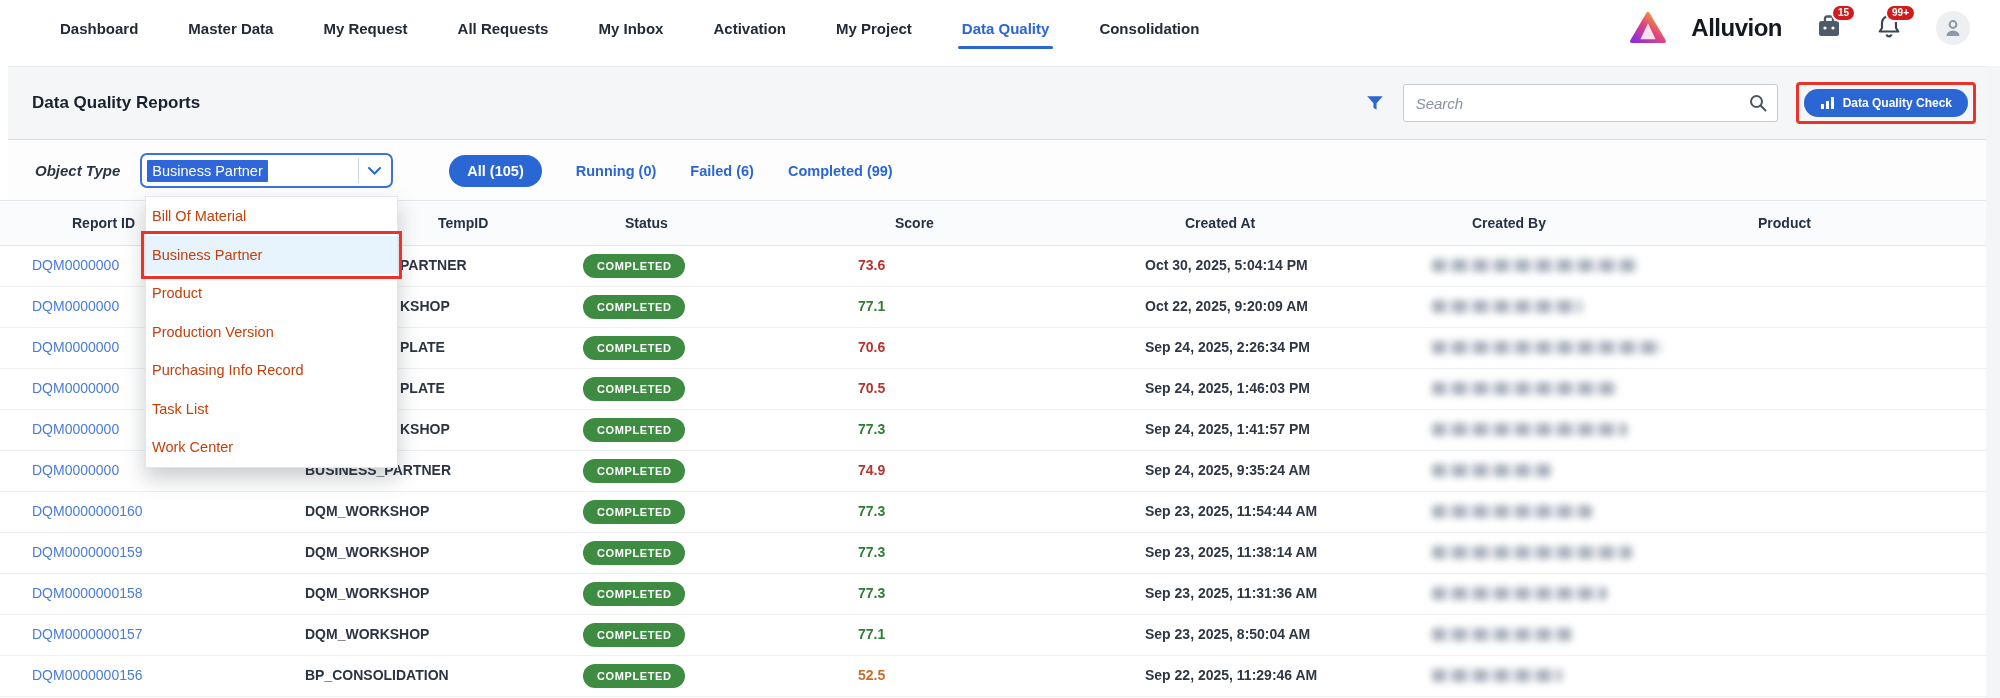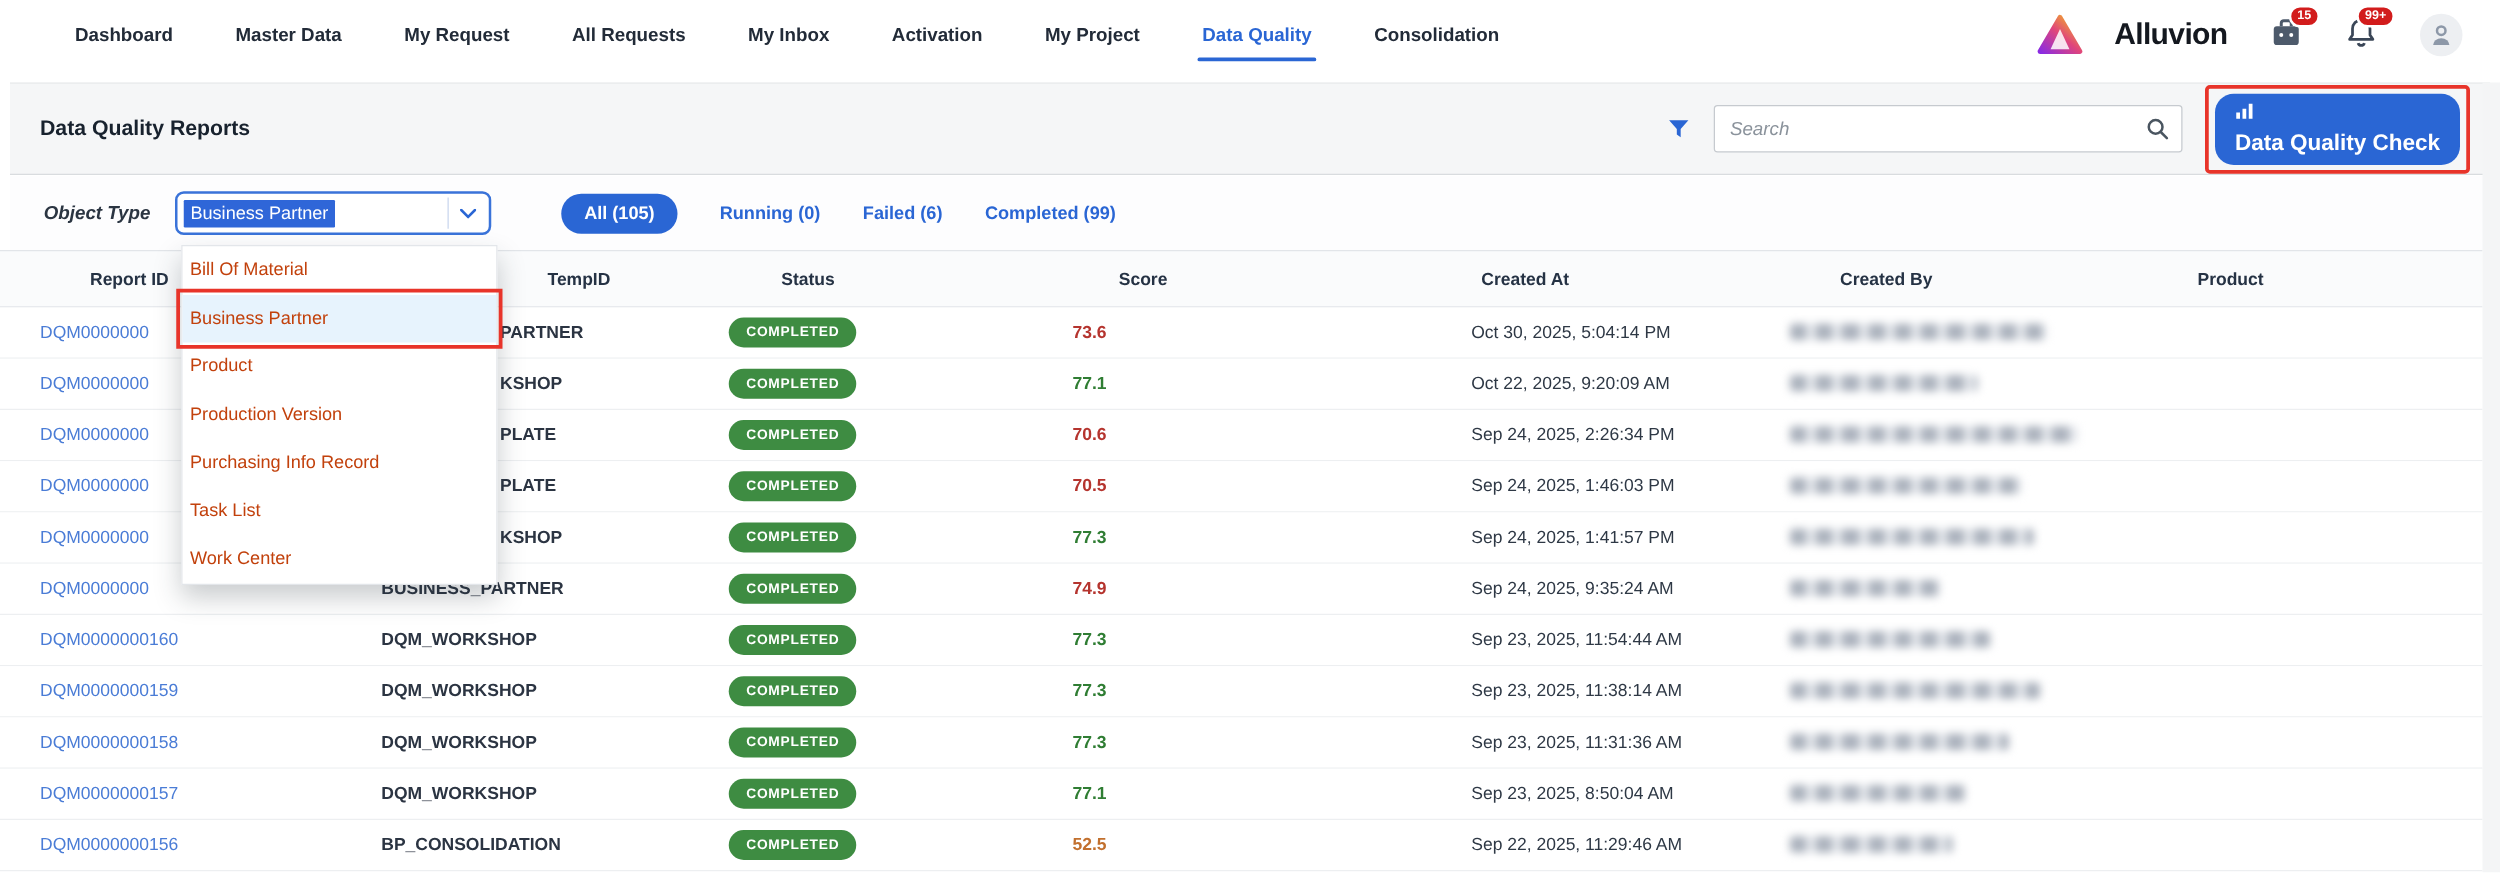--- a/index.html
+++ b/index.html
@@ -30,23 +30,23 @@
     display:flex; align-items:center; justify-content:space-between; padding:0 16px 0 24px; }
   .page-title { font-size:17px; font-weight:800; color:#18222e; }
   .band-right { display:flex; align-items:center; gap:18px; }
   .search { position:relative; width:375px; height:38px; }
   .search input { width:100%; height:100%; border:1px solid #c6cacf; border-radius:3px;
     background:#fff; padding:0 40px 0 12px; font-size:15px; font-style:italic; color:#333;
     font-family:"Liberation Sans", sans-serif; outline:none; }
   .search input::placeholder { color:#8a929b; font-style:italic; }
   .search .mag { position:absolute; right:10px; top:9px; }
   .red-box { border:3px solid var(--annot,#e8342a); border-radius:4px; padding:4px 5px; background:transparent; }
-  .dqc-btn { display:flex; align-items:flex-start; gap:8px; background:var(--accent,#2a66d4);
-    border:none; color:#fff; font-size:18px; font-weight:700; padding:7px 16px; border-radius:15px;
-    cursor:pointer; font-family:"Liberation Sans", sans-serif;flex-direction:column; }
+  .dqc-btn { display:flex; align-items:center; gap:8px; background:var(--accent,#2a66d4);
+    border:none; color:#fff; font-size:12px; font-weight:700; padding:7px 16px; border-radius:15px;
+    cursor:pointer; font-family:"Liberation Sans", sans-serif; }
 
   
   .filter-row { position:absolute; top:141px; left:8px; width:1984px; height:59px; background:#fdfdfe;
     display:flex; align-items:center; padding-left:27px; }
   .ot-label { font-size:15px; font-style:italic; font-weight:600; color:#2b3542; margin-right:20px; }
   .select { position:relative; width:253px; height:35px; border:2px solid #3a73d9; border-radius:7px;
     background:#fff; display:flex; align-items:center; padding:0 10px 0 5px; cursor:pointer; }
   .sel-val { background:#2f66d8; color:#fff; font-size:14.5px; padding:3px 5px; border-radius:1px; white-space:nowrap; }
   .sel-spacer { flex:1; }
   .sel-div { width:1px; height:25px; background:#c9d6ee; margin-right:9px; }
@@ -59,21 +59,21 @@
     border-top:1px solid #e2e5e9; border-bottom:1px solid #e2e5e9; }
   .th { position:absolute; top:14px; font-size:14px; font-weight:700; color:#253244;padding-left:40px; }
   .tbody { position:absolute; top:246px; left:0; width:1986px; }
   .row { position:relative; width:1986px; height:41px; background:#fff; border-bottom:1px solid #edeff1; }
   .cell { position:absolute; top:11px; font-size:14px; }
   .c-report  { left:32px;  color:var(--link,#4a7cd6); cursor:pointer; }
   .c-tempid  { left:305px; color:#2b3442; font-weight:600; }
   .c-tempid.frag { left:400px; }
   .c-status  { left:583px; top:8px; }
   .c-score   { left:858px; font-weight:700; }
-  .c-created { left:1145px; color:#2e3845; font-weight:400;margin-left:32px; }
+  .c-created { left:1145px; color:#2e3845; font-weight:700; }
   .c-by      { left:1432px; top:13px; }
   .c-action  { left:1718px; }
   .th-report { left:32px; } .th-tempid { left:398px; } .th-status { left:585px; }
   .th-score { left:855px; } .th-created { left:1145px; } .th-by { left:1432px; } .th-action { left:1718px; }
   .badge { background:var(--green,#3e8c42); color:#fff; font-size:11px; font-weight:700;
     letter-spacing:0.6px; padding:6px 14px; border-radius:13px; display:inline-block; }
   .s-red { color:var(--sred,#b5342e); } .s-green { color:var(--sgreen,#2f7d33); } .s-orange { color:var(--sorange,#c2702e); }
   .blurbar { display:inline-block; height:13px; border-radius:3px; filter:blur(3.5px);
     background:repeating-linear-gradient(90deg,#aab1bc 0 13px,#e3e6eb 13px 21px); }
 

